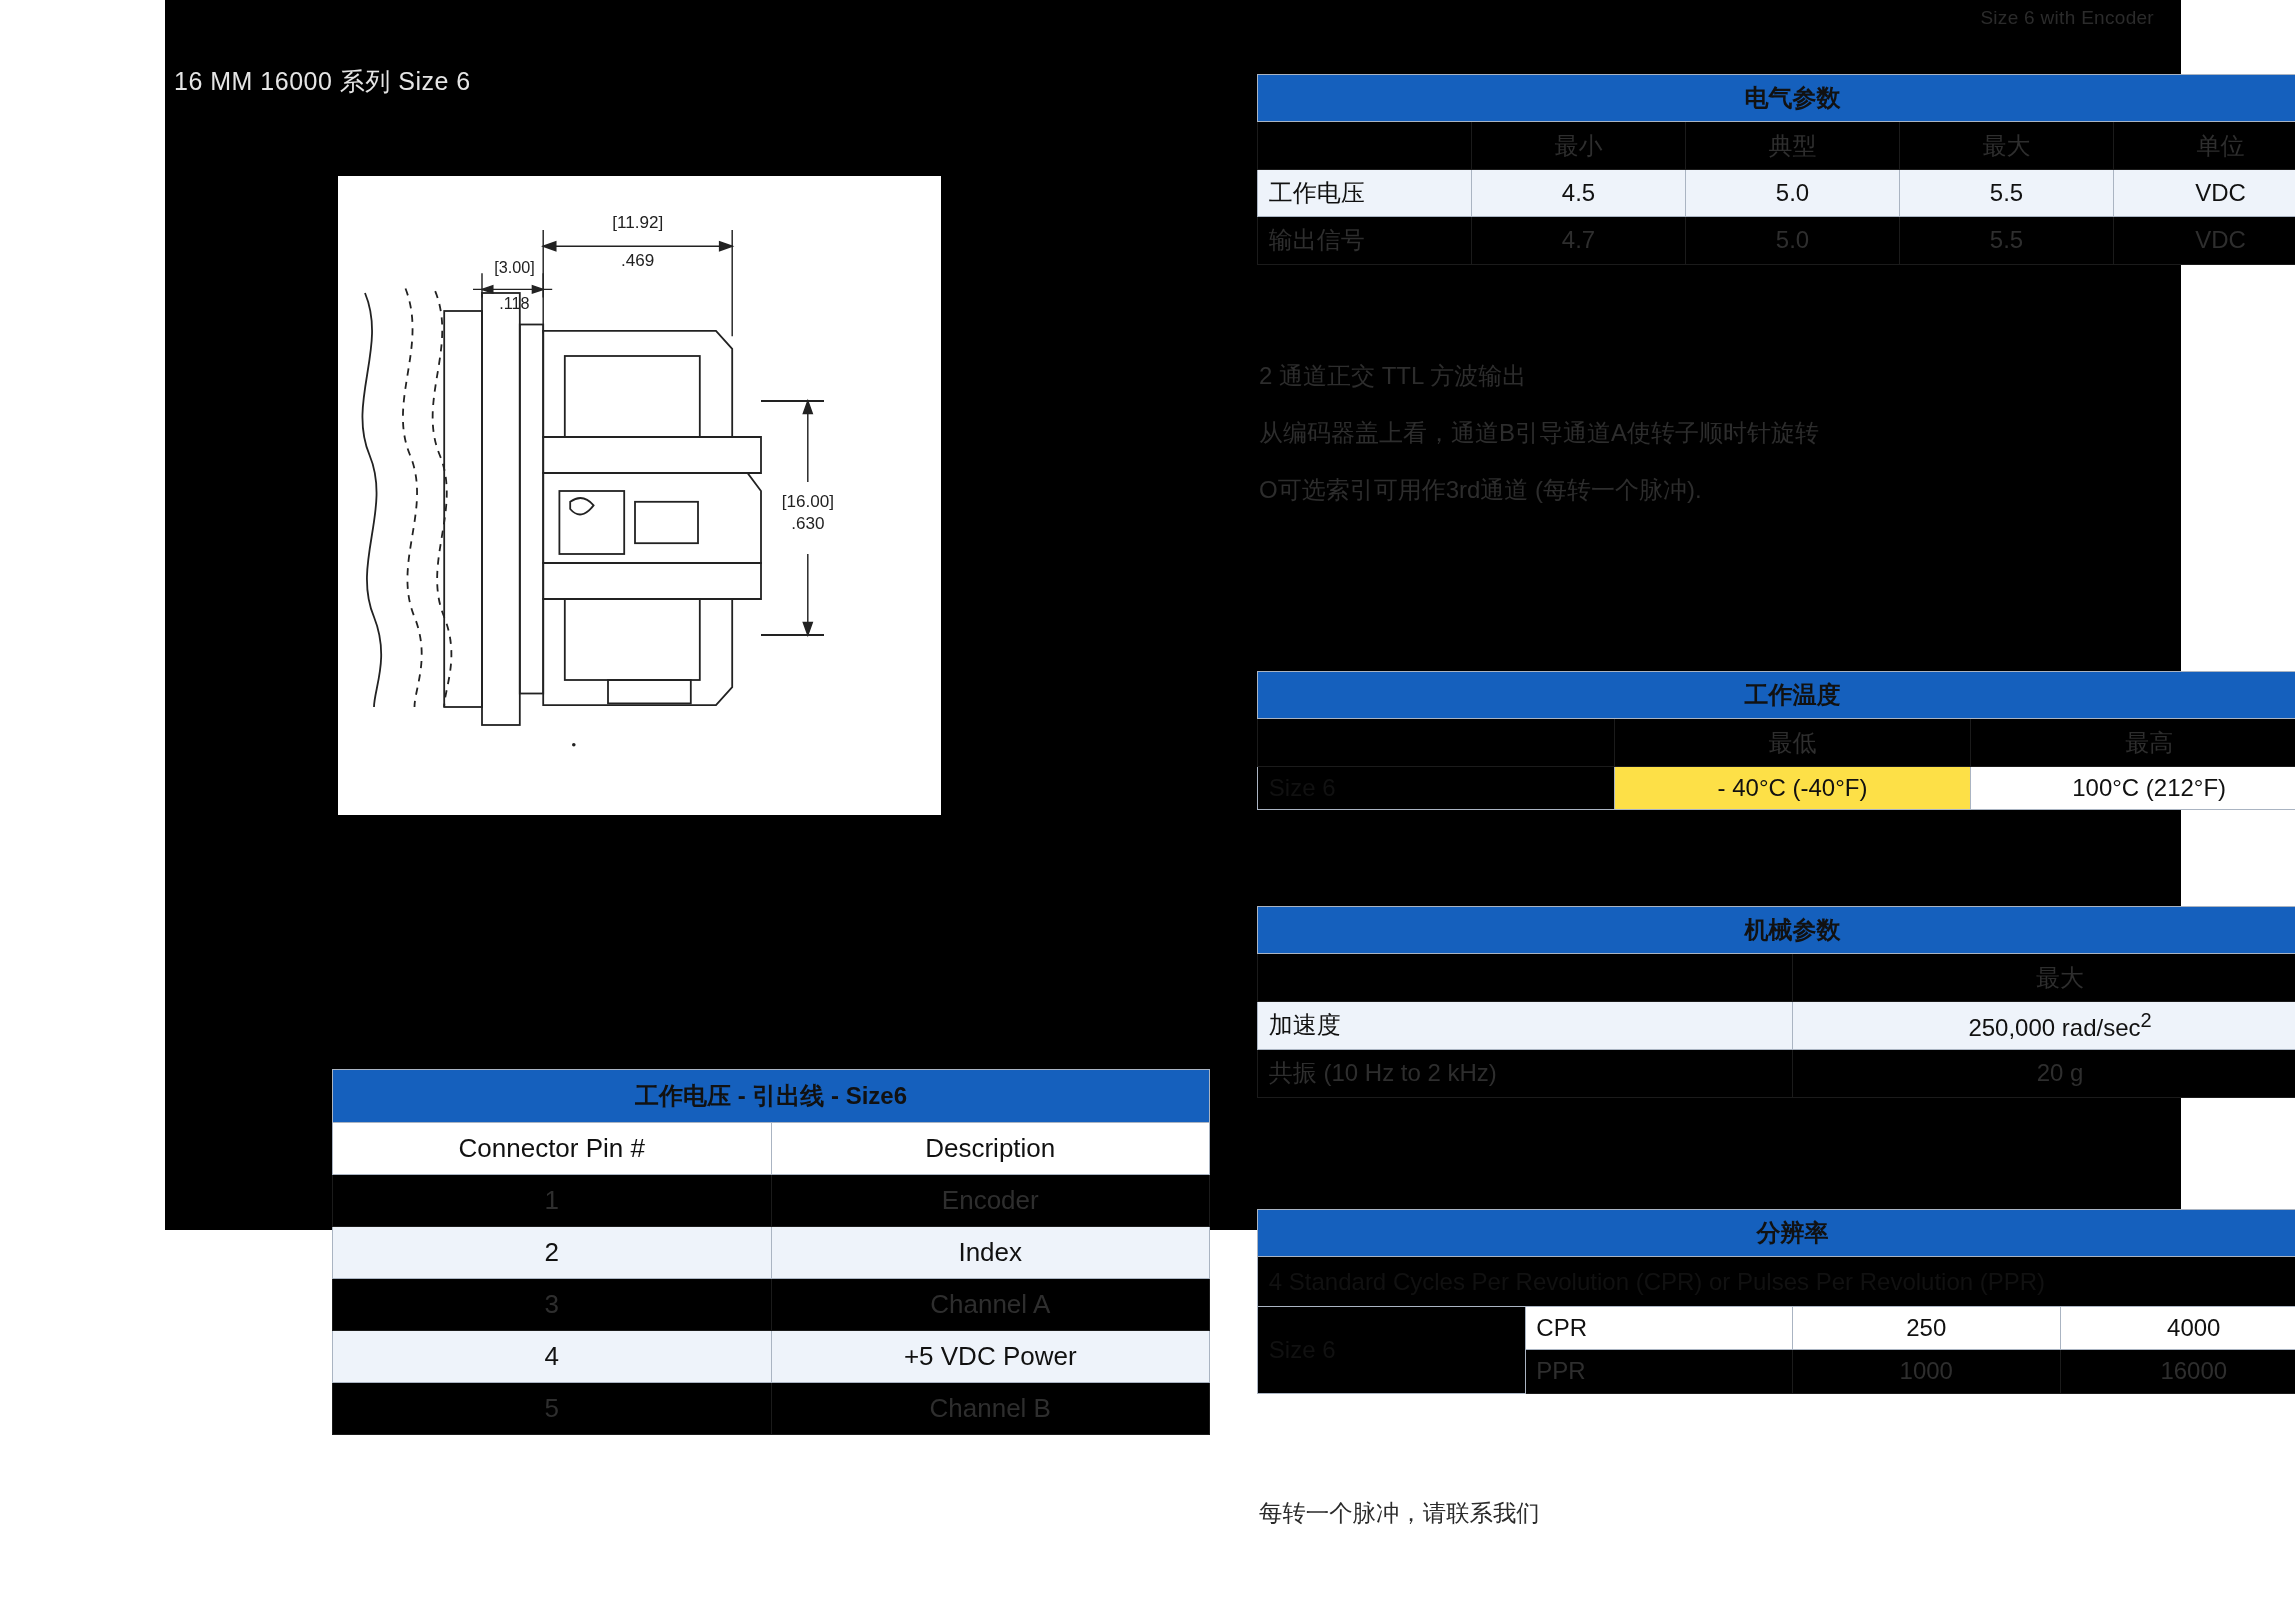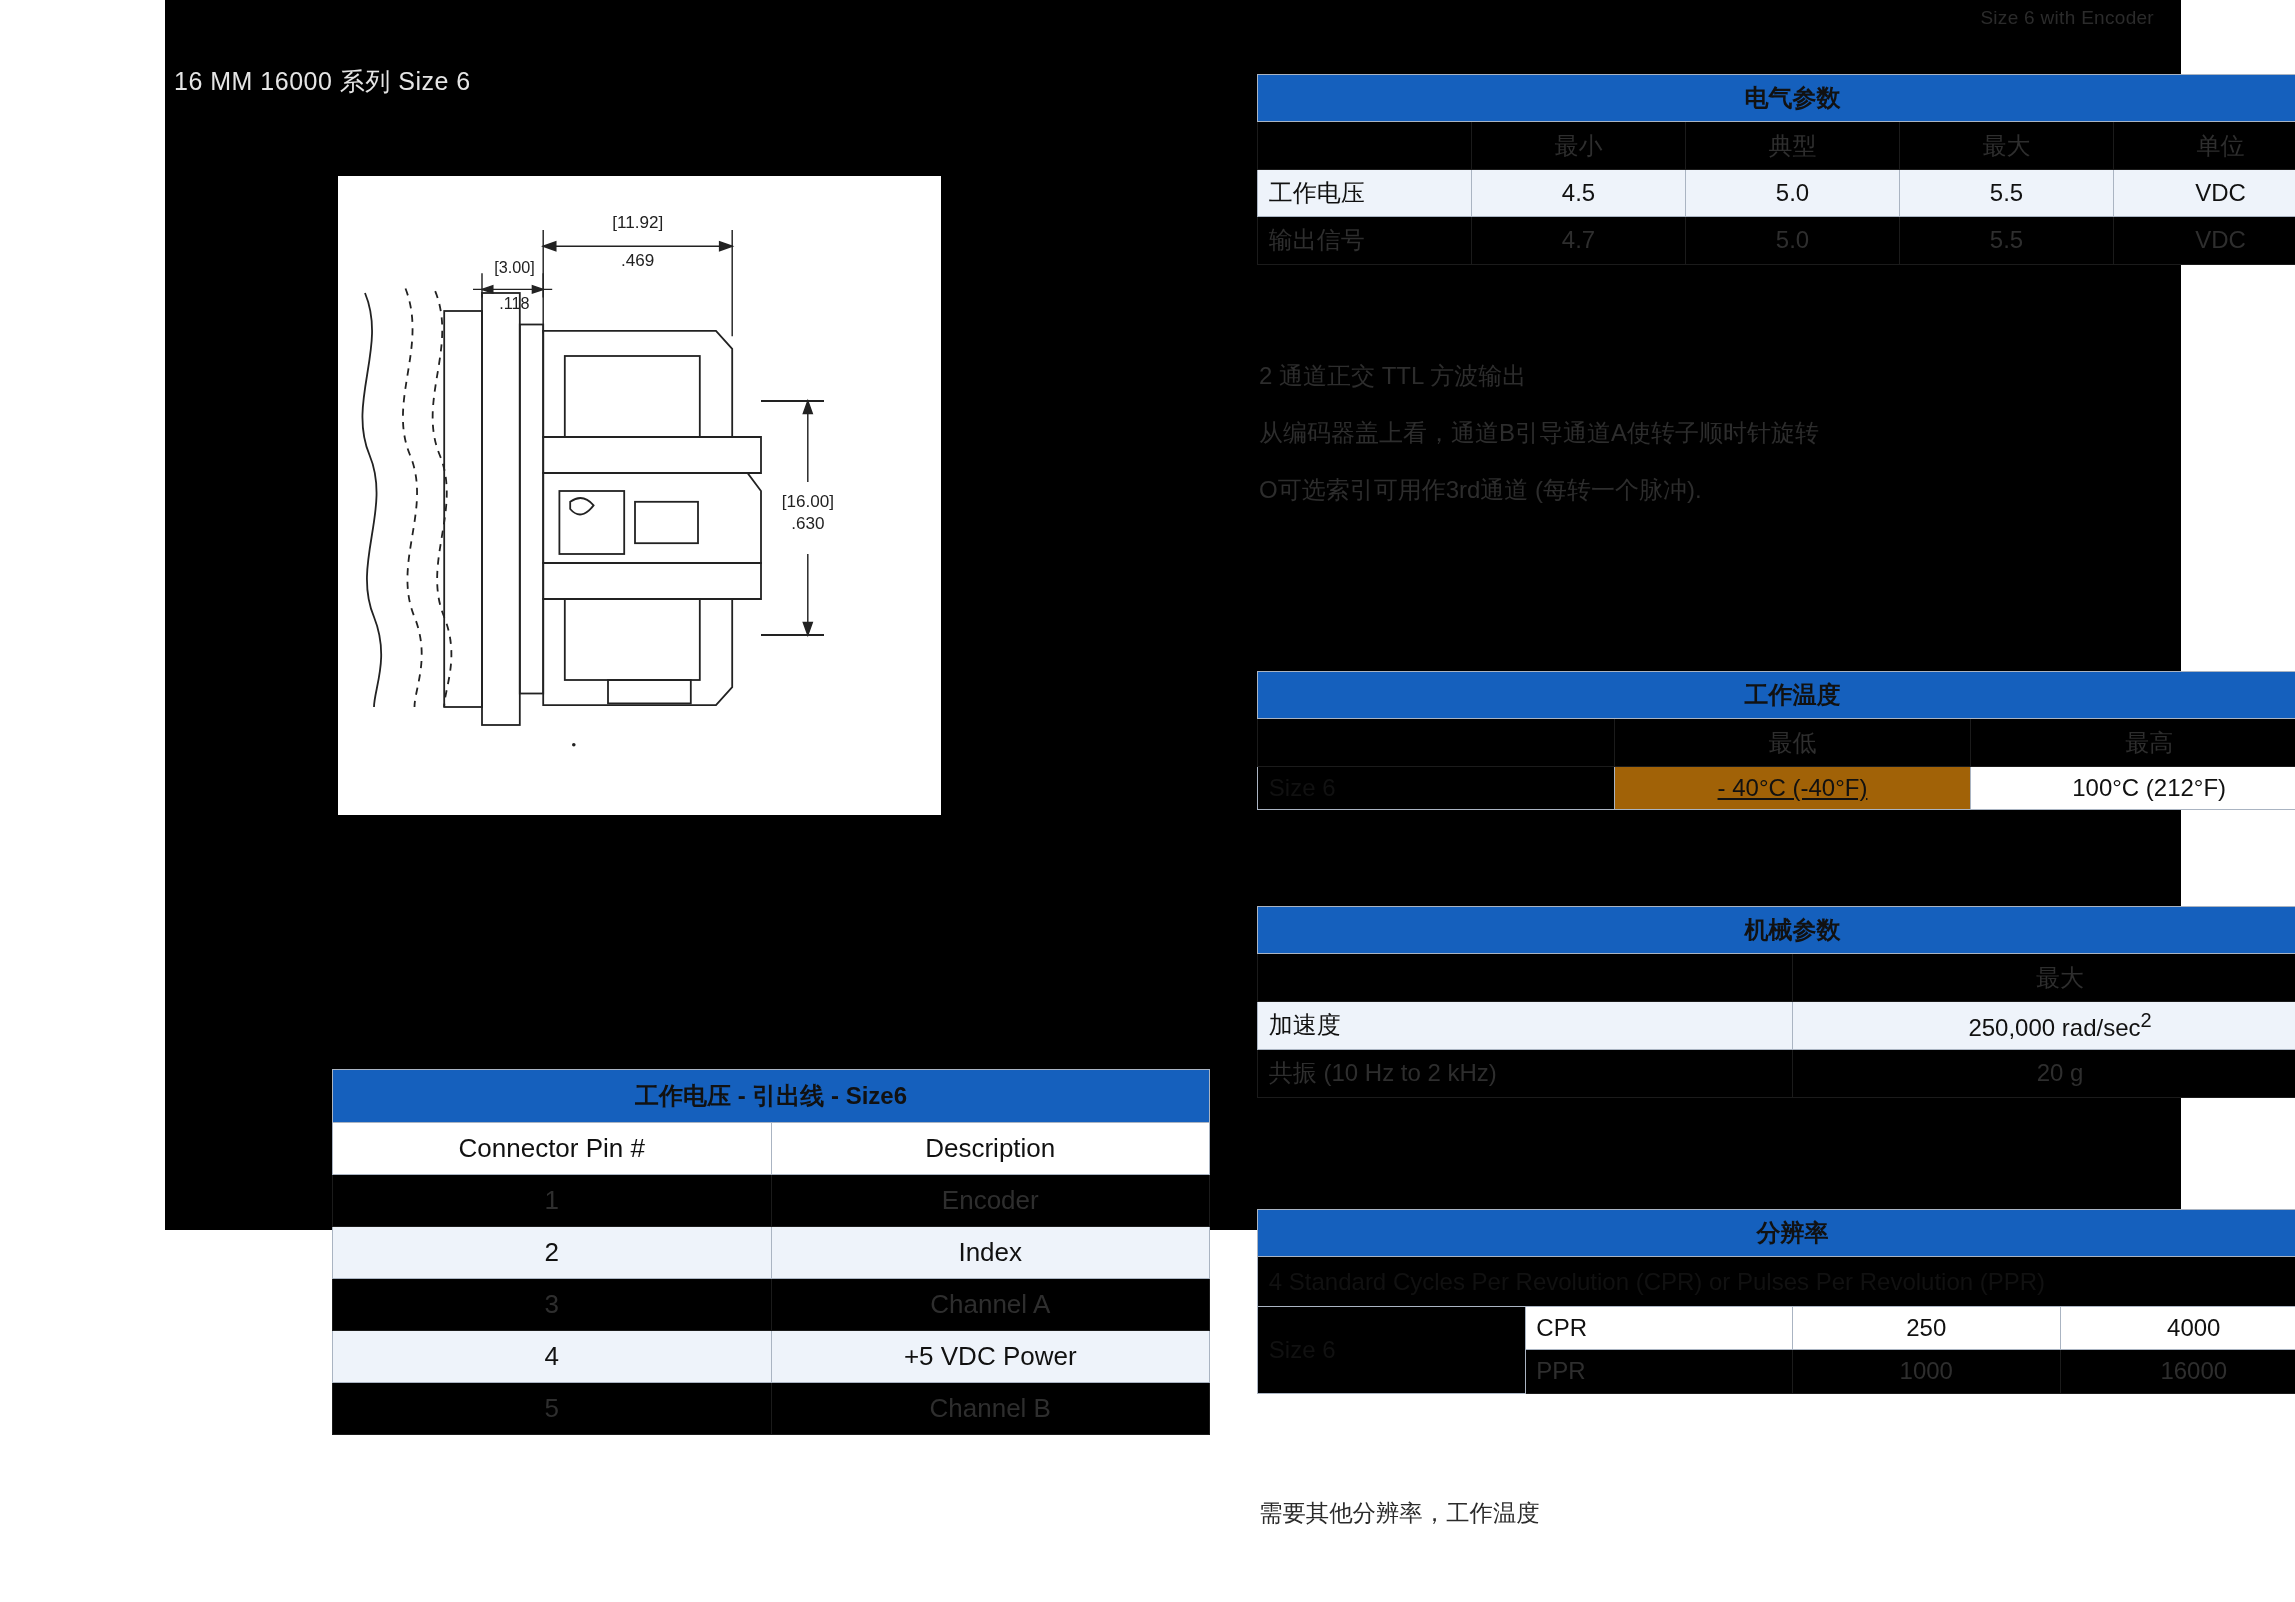--- a/index.html
+++ b/index.html
@@ -268,21 +268,21 @@
         <tr>
       <td class="tbl-title" colspan="3">工作温度</td>
     </tr>
     <tr class="hdr">
       <td class="c0"></td>
       <td class="c1">最低</td>
       <td class="c2">最高</td>
     </tr>
     <tr>
       <td class="res-size-cell">Size 6</td>
-      <td style="background:#a16207;text-decoration:underline;">- 40°C (-40°F)</td>
+      <td style="background:#fde047;">- 40°C (-40°F)</td>
       <td style="background:#ffffff;">100°C (212°F)</td>
     </tr>
   </tbody>
     </table>
 
   <table class="tbl" id="mechanical">
     <tbody>
         <tr>
       <td class="tbl-title" colspan="2">机械参数</td>
     </tr>
@@ -316,21 +316,21 @@
       <td class="c3" style="background:#ffffff;">4000</td>
     </tr>
     <tr class="row-dark">
       <td style="text-align:left;">PPR</td>
       <td>1000</td>
       <td>16000</td>
     </tr>
   </tbody>
     </table>
 
-  <div class="contact-note">需要其他分辨率，工作温度</div>
+  <div class="contact-note">每转一个脉冲，请联系我们</div>
 
   <table class="tbl" id="pinout">
     <tbody>
         <tr>
       <td class="tbl-title" colspan="2">工作电压 - 引出线 - Size6</td>
     </tr>
     <tr class="row-white">
       <td class="c0">Connector Pin #</td>
       <td class="c1">Description</td>
     </tr>

